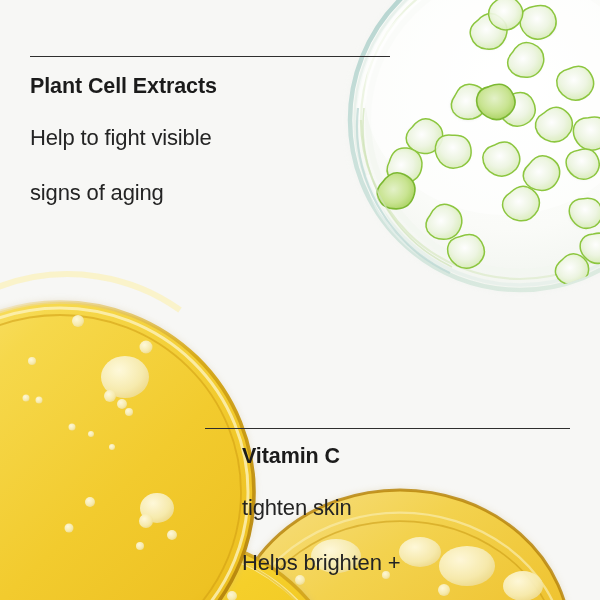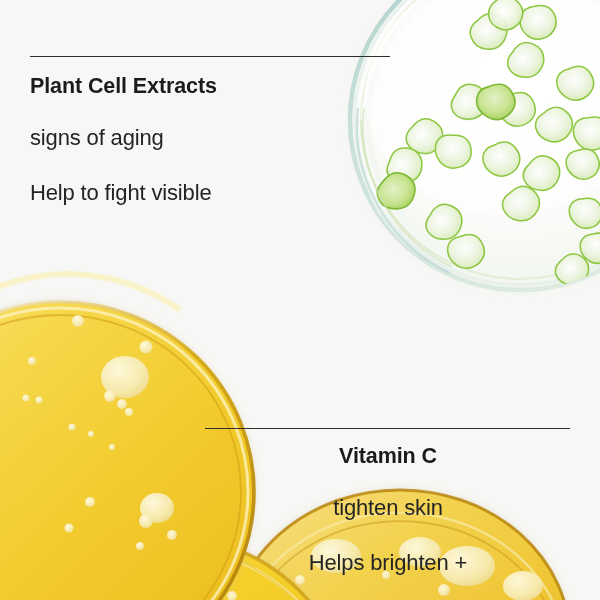--- a/index.html
+++ b/index.html
@@ -39,21 +39,21 @@
     position: absolute;
     height: 0;
     border-top: 1.6px solid #2e2e2e;
   }
   .rule-top    { left: 30px;  top: 56px;  width: 360px; }
   .rule-bottom { left: 205px; top: 428px; width: 365px; }
 
   
   .block { position: absolute; }
   .block-top    { left: 30px; top: 74px; width: 340px; text-align: left; }
-  .block-bottom { left: 218px; top: 444px; width: 340px; text-align: center; }
+  .block-bottom { left: 242px; top: 444px; width: 340px; text-align: left; }
 
   .heading {
     font-size: 21.5px;
     font-weight: bold;
     color: #1b1b1b;
     letter-spacing: -0.1px;
     line-height: 1.18;
     margin: 0 0 6px 0;
   }
   .body-line {
@@ -290,22 +290,22 @@
       </g>
     </g>
   </svg>
 
   <div class="text-layer">
 
     <div class="rule rule-top"></div>
 
     <div class="block block-top">
       <p class="heading">Plant Cell Extracts</p>
+      <p class="body-line">Help to fight visible</p>
       <p class="body-line">signs of aging</p>
-      <p class="body-line">Help to fight visible</p>
     </div>
 
     <div class="rule rule-bottom"></div>
 
     <div class="block block-bottom">
       <p class="heading">Vitamin C</p>
       <p class="body-line">tighten skin</p>
       <p class="body-line">Helps brighten +</p>
     </div>
 

